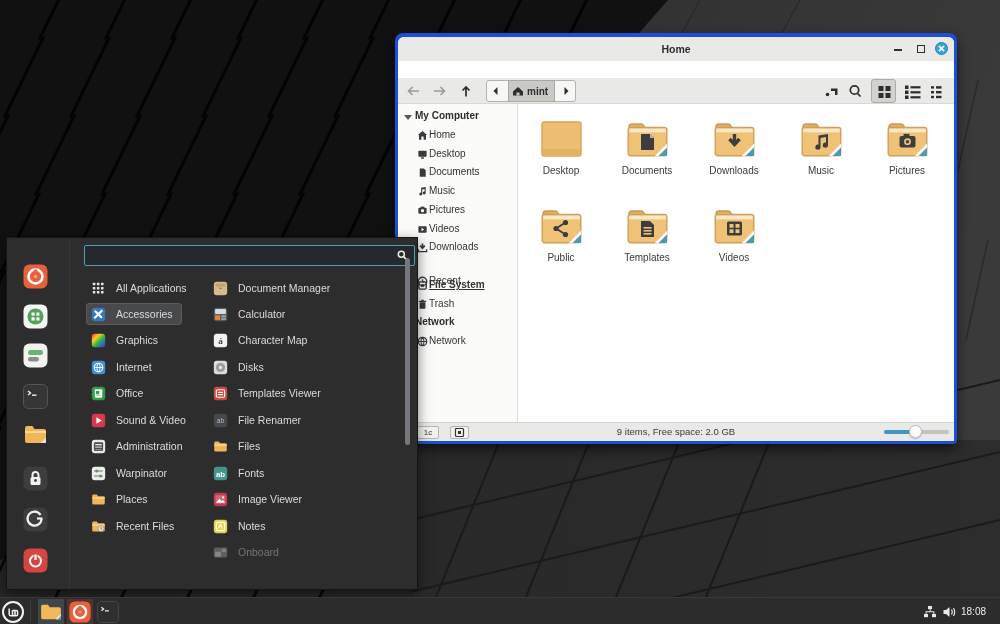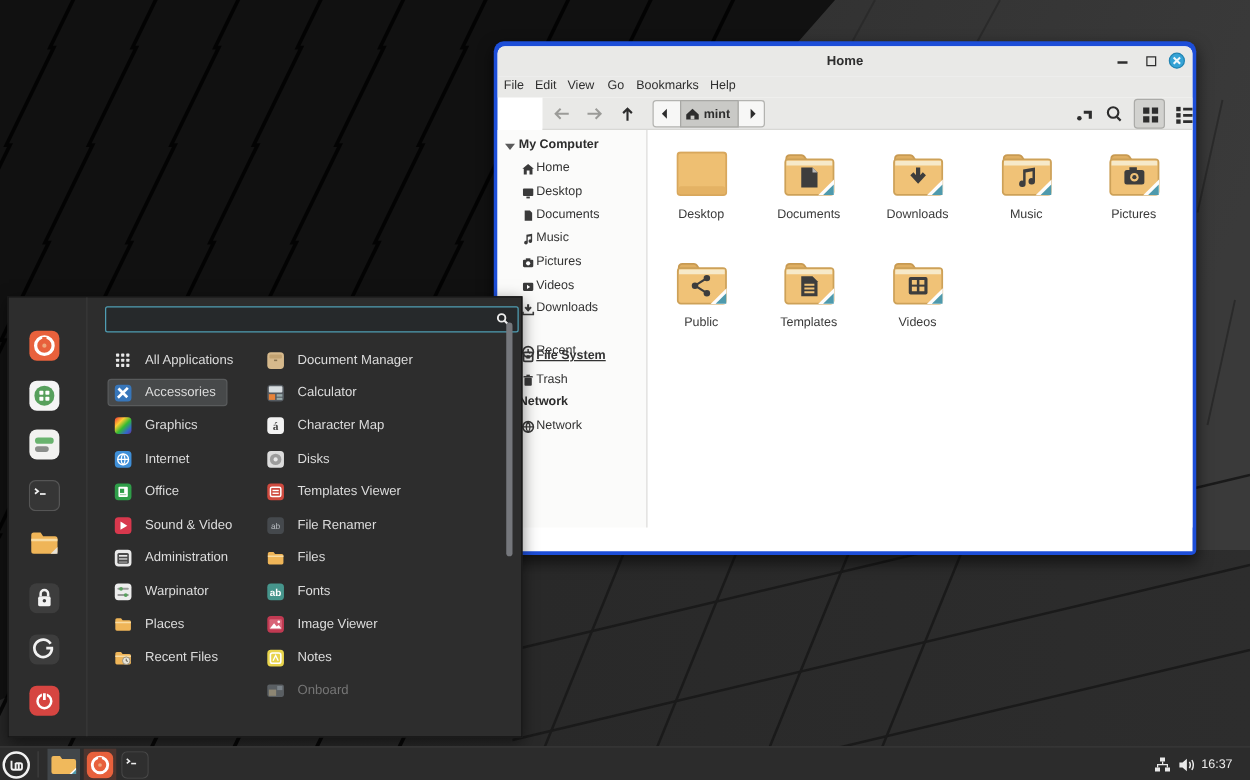--- a/index.html
+++ b/index.html
@@ -12,21 +12,21 @@
          box-shadow:0 5px 12px rgba(0,0,0,.6); }
   #winin { position:absolute; left:3px; top:4px; width:556px; height:404px;
            background:#fff; border-radius:6px 6px 0 0; overflow:hidden; }
   .titlebar { position:absolute; left:0; top:0; width:556px; height:24px; background:#e9e9e7; }
   .titlebar .title { position:absolute; left:0; top:6px; width:556px; text-align:center;
                      font-size:10.5px; font-weight:bold; color:#2e2e2e; }
   .menubar { position:absolute; left:0; top:24px; width:556px; height:17px; background:#e9e9e7;
              font-size:10px; color:#2e2e2e; }
   .menubar span { position:absolute; top:1px; }
   .toolbar { position:absolute; left:0; top:41px; width:556px; height:26px; background:#e9e9e7;
-             border-bottom:1px solid #d8d8d5;margin-left:36px; }
+             border-bottom:1px solid #d8d8d5; }
   .mainarea { position:absolute; left:0; top:67px; width:556px; height:318px; background:#fff; }
   .sidebar { position:absolute; left:0; top:0; width:120px; height:318px; background:#fbfbfa;
              border-right:1px solid #dedddb; font-size:10px; color:#333; }
   .content { position:absolute; left:121px; top:0; width:435px; height:318px; background:#fff; }
   .statusbar { position:absolute; left:0; top:385px; width:556px; height:19px; background:#e9e9e7;
                border-top:1px solid #d2d2cf; font-size:9.5px; color:#3a3a3a; }
   .srow { position:absolute; left:0; width:120px; height:16px; }
   .srow .tx { position:absolute; left:41px; top:1px; white-space:nowrap; }
   .fcell { position:absolute; width:88px; text-align:center; }
   .fcell .lbl { font-size:10px; color:#3a3a3a; margin-top:4px; }
@@ -88,28 +88,20 @@
 <div class="titlebar">
  <div class="title">Home</div>
  <div class="abs" style="left:496px;top:12px;width:8px;height:2px;background:#2f2f2f;"></div>
  <div class="abs" style="left:519px;top:8px;width:8px;height:8px;border:1.4px solid #2f2f2f;"></div>
  <div class="abs" style="left:537px;top:5px;width:13px;height:13px;border-radius:50%;background:#35a3d6;border:1px solid #2284b2;">
   <svg width="11" height="11" viewBox="0 0 12 12" style="position:absolute;left:0;top:0;">
    <path d="M3.2,3.2 L8.8,8.8 M8.8,3.2 L3.2,8.8" stroke="#eef7fb" stroke-width="1.8"></path>
           </svg>
  </div>
 </div>
-<div class="menubar">
-        <span style="left:5px;top:2px;">File</span>
-        <span style="left:30px;top:2px;">Edit</span>
-        <span style="left:56px;top:2px;">View</span>
-        <span style="left:88px;top:2px;">Go</span>
-        <span style="left:111px;top:2px;">Bookmarks</span>
-        <span style="left:170px;top:2px;">Help</span>
-      </div>
 <div class="toolbar">
         <svg width="556" height="26" viewBox="0 0 556 26" style="position:absolute;left:0;top:0;">
  <g stroke="#9b9b98" stroke-width="1.6" fill="none">
   <path d="M21,13 L10.5,13 M14.5,9 L10.5,13 L14.5,17"></path>
   <path d="M36,13 L46.5,13 M42.5,9 L46.5,13 L42.5,17"></path>
  </g>
  <g stroke="#2d2d2d" stroke-width="1.7" fill="none">
   <path d="M68,18.5 L68,9 M64.5,12.5 L68,9 L71.5,12.5"></path>
  </g>
 </svg>
@@ -310,20 +302,33 @@
               <rect x="13" y="13.5" width="15" height="14" rx="1.5" fill="#3d3d3d"></rect>
               <rect x="15.5" y="16" width="4" height="3.7" fill="#f0c277"></rect>
               <rect x="21.5" y="16" width="4" height="3.7" fill="#f0c277"></rect>
               <rect x="15.5" y="21.3" width="4" height="3.7" fill="#f0c277"></rect>
               <rect x="21.5" y="21.3" width="4" height="3.7" fill="#f0c277"></rect>
               <path d="M40.2,22.5 L40.2,35.2 L27.5,35.2 Z" fill="#fdfdfd"></path>
               <path d="M40,26.5 L40,35 L31.5,35 Z" fill="#4e9aad"></path>
             </svg><div class="lbl">Videos</div></div>
         </div>
 </div>
+<div class="statusbar">
+ <div class="abs" style="left:19px;top:2.5px;width:22px;height:13px;border:1px solid #b5b5b2;border-radius:2px;background:#f2f2f1;font-size:8px;color:#333;text-align:center;line-height:12px;">1c</div>
+ <div class="abs" style="left:52px;top:2.5px;width:19px;height:13px;border:1px solid #b5b5b2;border-radius:2px;background:#f2f2f1;">
+   <svg width="17" height="11" viewBox="0 0 17 11">
+            <rect x="4.5" y="1.5" width="8" height="8" rx="1" fill="none" stroke="#333" stroke-width="1.2"></rect>
+            <rect x="7" y="4" width="3" height="3" fill="#333"></rect>
+          </svg>
+ </div>
+ <div class="abs" style="left:0;top:3px;width:556px;text-align:center;">9 items, Free space: 2.0 GB</div>
+ <div class="abs" style="left:486px;top:7px;width:65px;height:4px;background:#c3c3c0;border-radius:2px;"></div>
+ <div class="abs" style="left:486px;top:7px;width:27px;height:4px;background:#3f96c4;border-radius:2px;"></div>
+ <div class="abs" style="left:511px;top:2px;width:13px;height:13px;border-radius:50%;background:#fdfdfd;border:1px solid #c0c0bd;box-shadow:0 1px 2px rgba(0,0,0,.2);"></div>
+</div>
 </div>
   </div>
 <div id="menu">
     <div class="abs" style="left:62px;top:0;width:1px;height:351px;background:#383838;"></div>
     <div class="abs" style="left:77px;top:7px;width:331px;height:21px;background:#26292b;border:1px solid #4f9db3;border-radius:2px;">
  <svg width="11" height="11" viewBox="0 0 11 11" style="position:absolute;right:6px;top:4px;">
   <circle cx="4.3" cy="4.3" r="3" fill="none" stroke="#ececec" stroke-width="1.5"></circle>
   <path d="M6.6,6.6 L9.6,9.6" stroke="#ececec" stroke-width="1.7"></path>
       </svg>
 </div>
@@ -611,13 +616,13 @@
         <rect x="5" y="1" width="4" height="3.2"></rect>
         <rect x="1" y="9" width="4" height="3.2"></rect>
         <rect x="9" y="9" width="4" height="3.2"></rect>
  <path d="M6.6,4.2 L6.6,6.2 L2.6,6.2 L2.6,9 L3.6,9 L3.6,7.2 L10.4,7.2 L10.4,9 L11.4,9 L11.4,6.2 L7.6,6.2 L7.6,4.2 Z"></path>
       </g>
 </svg>
     <svg width="14" height="14" viewBox="0 0 14 14" style="position:absolute;left:942px;top:7px;">
  <path d="M1.5,5 L4,5 L7.5,2 L7.5,12 L4,9 L1.5,9 Z" fill="#e8e8e8"></path>
  <path d="M9.5,4.5 Q11,7 9.5,9.5 M11.5,3 Q13.8,7 11.5,11" stroke="#e8e8e8" stroke-width="1.2" fill="none"></path>
 </svg>
-    <div class="abs" style="left:961px;top:8px;font-size:10px;color:#ececec;">16:37</div>
+    <div class="abs" style="left:961px;top:8px;font-size:10px;color:#ececec;">18:08</div>
   </div>
 </body></html>

